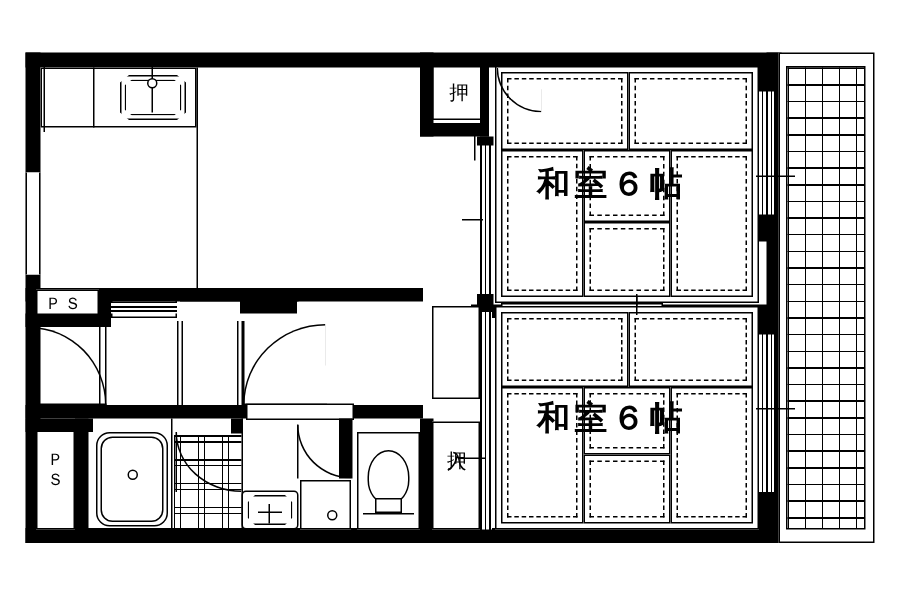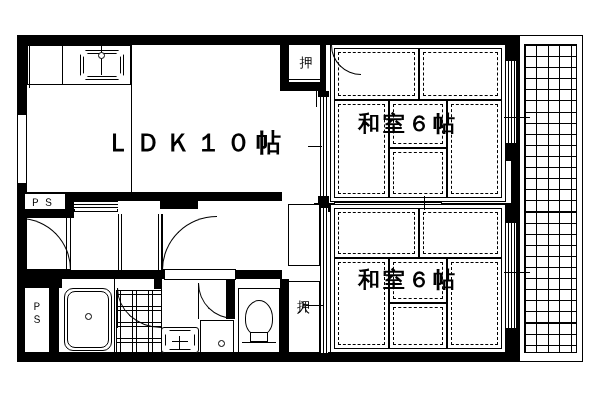--- a/index.html
+++ b/index.html
@@ -180,21 +180,20 @@
   <div class="abs sinkbasin" style="left:80px; top:50px; width:44px; height:30px;
               clip-path: polygon(6px 0,38px 0,44px 5px,44px 25px,38px 30px,6px 30px,0 25px,0 5px);"></div>
   <div class="abs thin" style="left:83px; top:53px; width:38px; height:24px;
               clip-path: polygon(5px 0,33px 0,38px 4px,38px 20px,33px 24px,5px 24px,0 20px,0 4px);"></div>
 
   <div class="abs thinline" style="left:101px; top:44px; width:1px; height:31px;"></div>
   <div class="abs drain" style="left:98px; top:52px; width:7px; height:7px;"></div>
 
   <div class="abs thinline" style="left:29px; top:42px; width:1px; height:46px;"></div>
 
-  <div class="abs room-label label-ldk" style="left:106px; top:130px;">ＬＤＫ１０帖</div>
 
   <div class="abs wall" style="left:17px; top:192px; width:115px; height:9px;"></div>
   <div class="abs wall" style="left:132px; top:192px; width:150px; height:9px;"></div>
   <div class="abs thinline" style="left:131px; top:45px; width:1px; height:148px;"></div>
 
   <div class="abs thin" style="left:24px; top:193px; width:42px; height:19px;"></div>
   <div class="abs label-ps" style="left:30px; top:197px;">ＰＳ</div>
   <div class="abs wall" style="left:17px; top:209px; width:56px; height:9px;"></div>
   <div class="abs wall" style="left:66px; top:192px; width:8px; height:26px;"></div>
 

